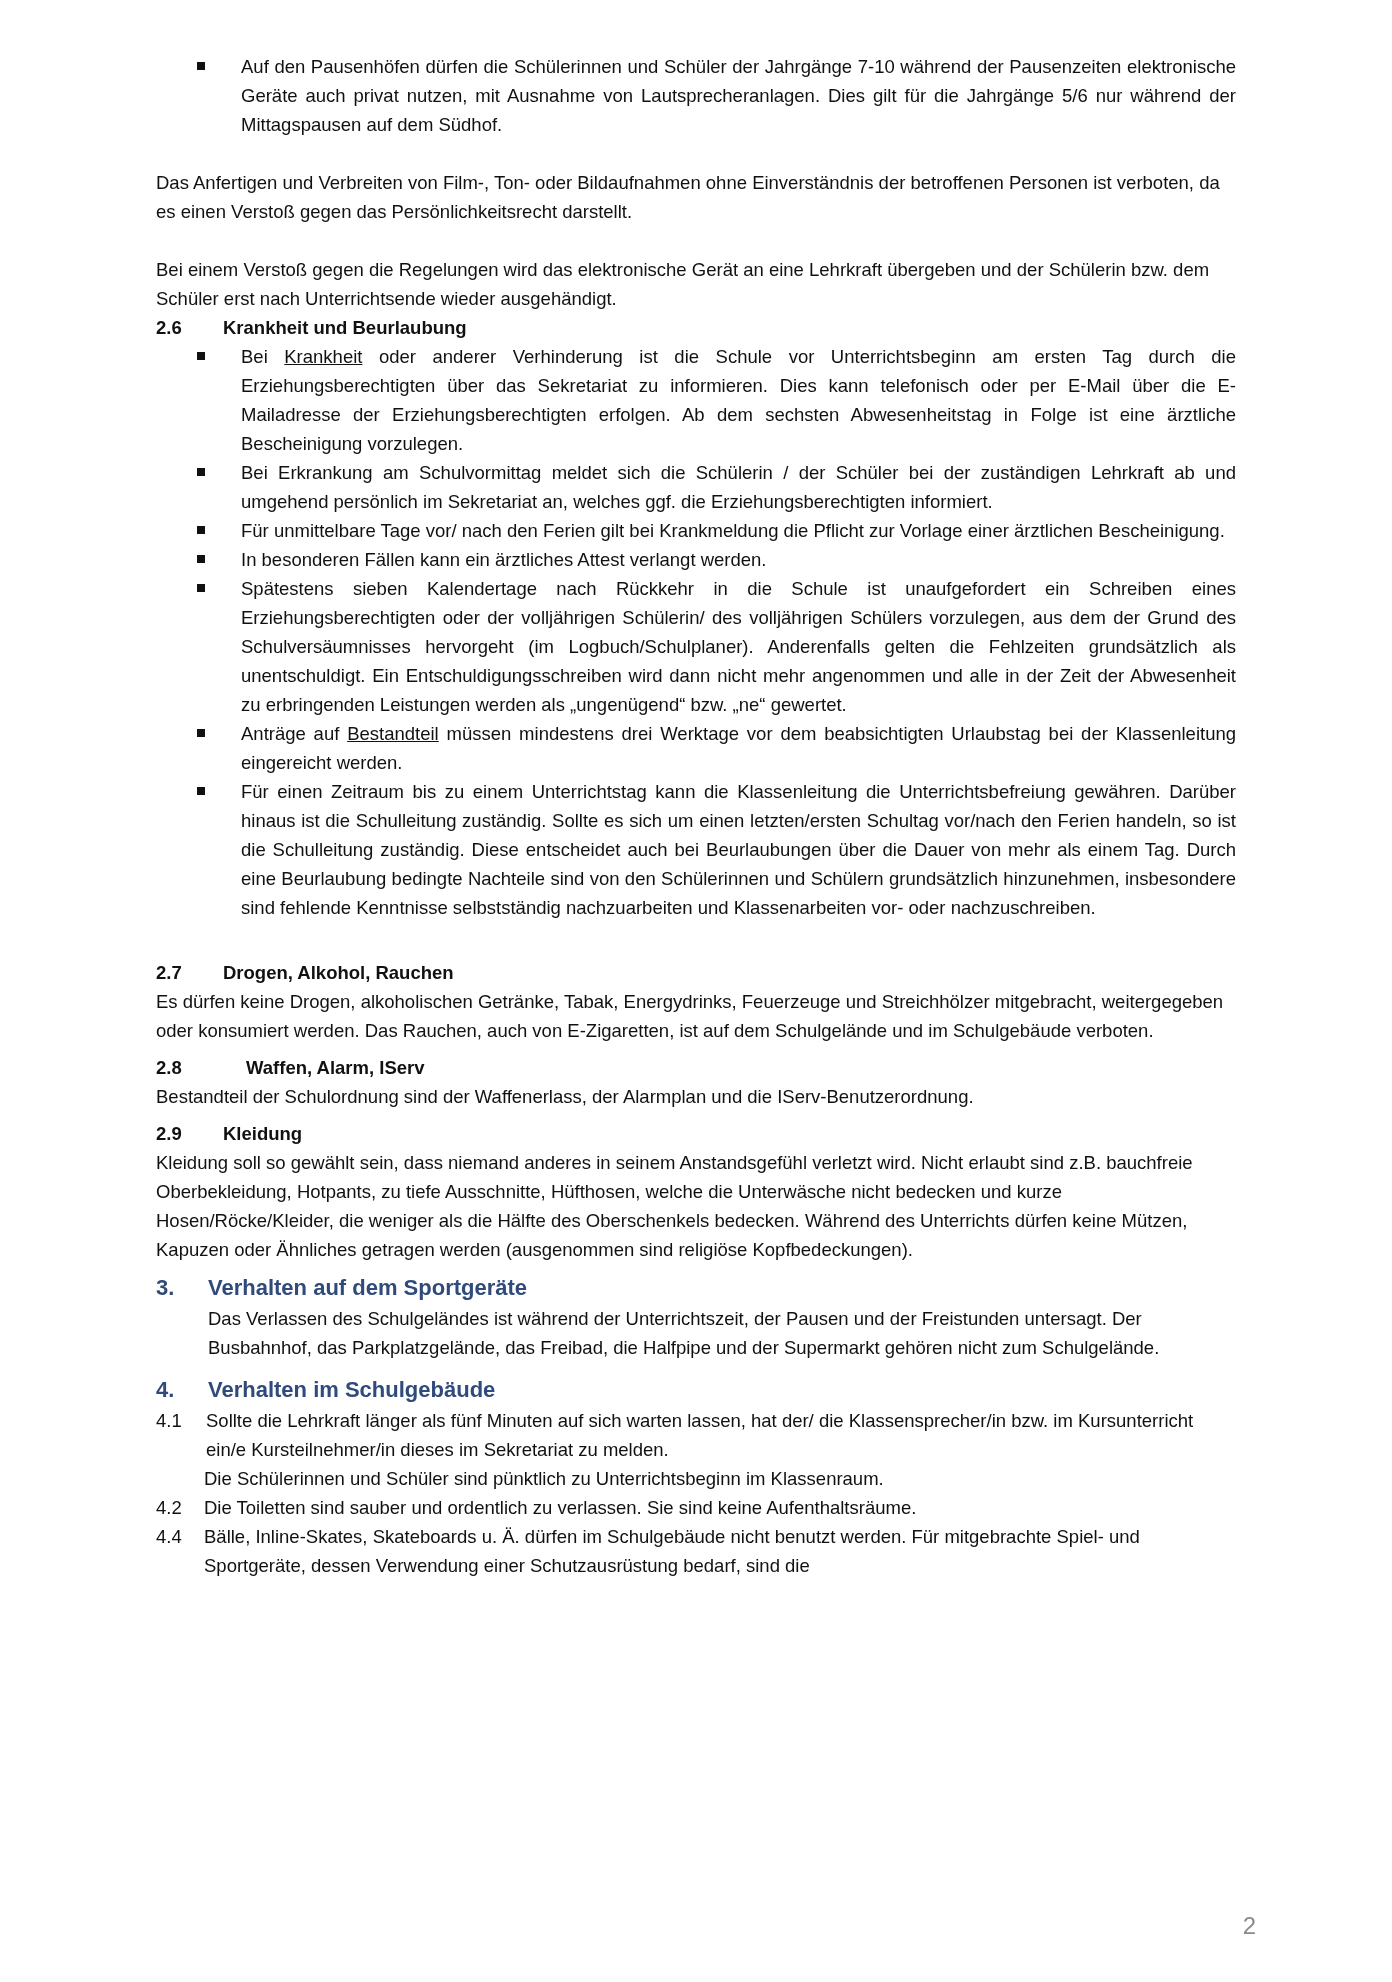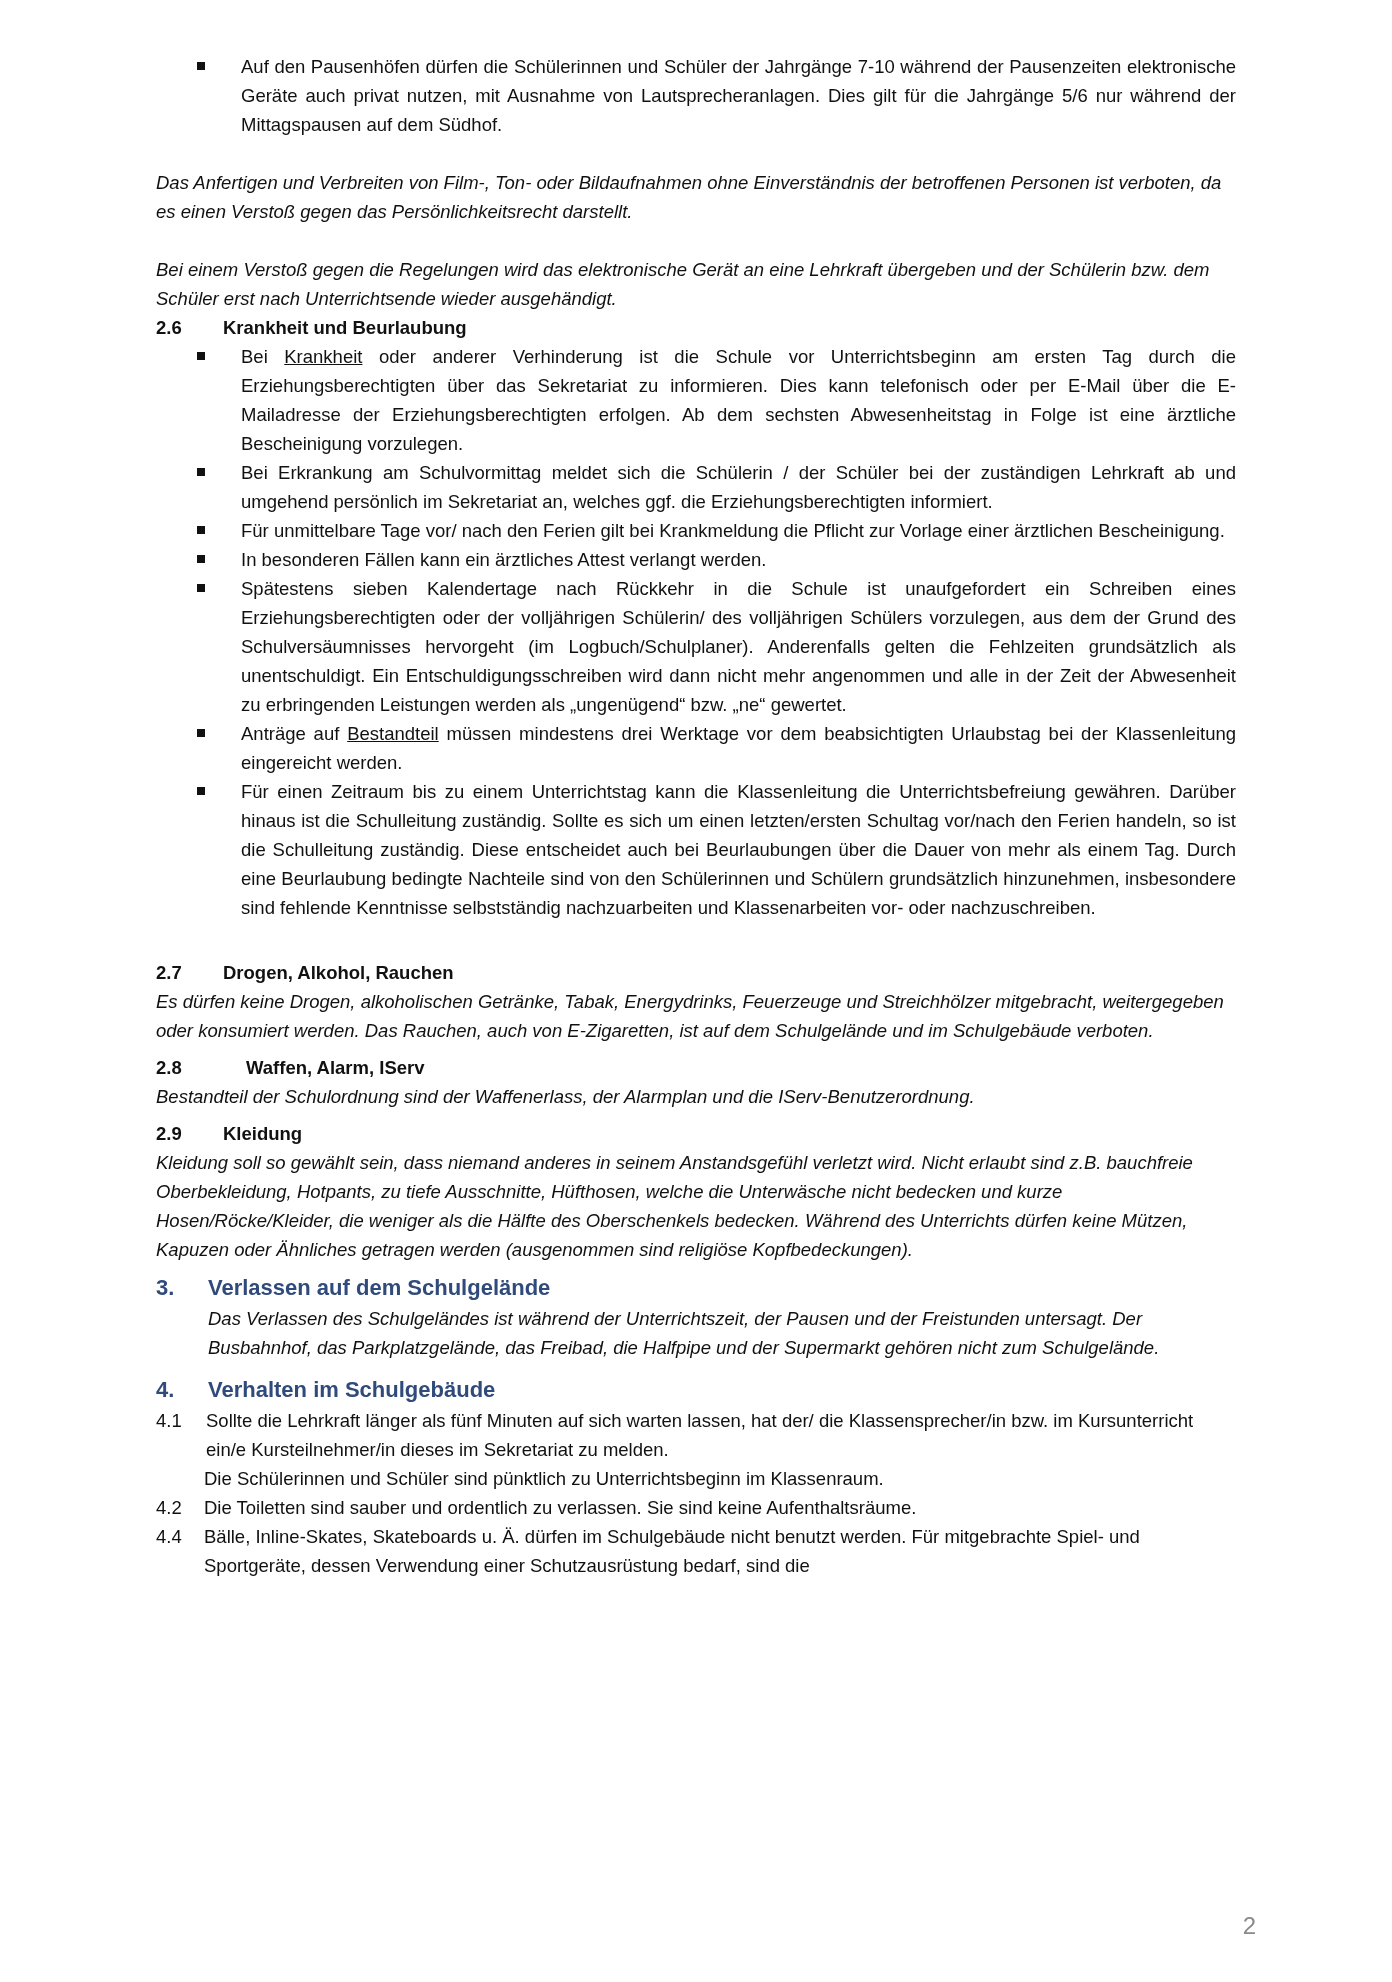--- a/index.html
+++ b/index.html
@@ -3,21 +3,21 @@
 <meta charset="utf-8">
 <style>
   html, body { margin: 0; padding: 0; background: #ffffff; }
   body {
     width: 1392px; height: 1982px; position: relative; overflow: hidden;
     font-family: "Liberation Sans", sans-serif; color: #111111;
     font-size: 18.5px;
   }
   .page { position: absolute; left: 156px; top: 52px; width: 1080px; }
   p, div { margin: 0; }
-  .txt { line-height: 29px; font-style: italic; }
+  .txt { line-height: 29px; }
   .bullets { list-style: none; margin: 0; padding: 0 0 0 85px; }
   .bullets li { position: relative; line-height: 29px; text-align: justify; }
   .bullets li .bullet {
     position: absolute; left: -44px; top: 10px; width: 8px; height: 8px; background: #111;
   }
   .u { text-decoration: underline; }
   .sec-h { font-weight: bold; line-height: 29px; display: flex; }
   .sec-h .num { width: 67px; }
   .main-h { color: #2f4a7b; font-weight: bold; font-size: 22px; line-height: 32px; display: flex; }
   .main-h .num { width: 52px; }
@@ -67,21 +67,21 @@
   <p class="txt">Bestandteil der Schulordnung sind der Waffenerlass, der Alarmplan und die IServ-Benutzerordnung.</p>
 
   <div class="sec-h" style="margin-top:8px;">
     <span class="num">2.9</span>
     <span>Kleidung</span>
   </div>
   <p class="txt">Kleidung soll so gewählt sein, dass niemand anderes in seinem Anstandsgefühl verletzt wird. Nicht erlaubt sind z.B. bauchfreie Oberbekleidung, Hotpants, zu tiefe Ausschnitte, Hüfthosen, welche die Unterwäsche nicht bedecken und kurze Hosen/Röcke/Kleider, die weniger als die Hälfte des Oberschenkels bedecken. Während des Unterrichts dürfen keine Mützen, Kapuzen oder Ähnliches getragen werden (ausgenommen sind religiöse Kopfbedeckungen).</p>
 
   <div class="main-h" style="margin-top:8px;">
     <span class="num">3.</span>
-    <span>Verlassen auf dem Schulgelände</span>
+    <span>Verhalten auf dem Sportgeräte</span>
   </div>
   <p class="txt indent1">Das Verlassen des Schulgeländes ist während der Unterrichtszeit, der Pausen und der Freistunden untersagt. Der Busbahnhof, das Parkplatzgelände, das Freibad, die Halfpipe und der Supermarkt gehören nicht zum Schulgelände.</p>
 
   <div class="main-h" style="margin-top:12px;">
     <span class="num">4.</span>
     <span>Verhalten im Schulgebäude</span>
   </div>
 
   <div class="num-item">
     <span class="n">4.1</span>

